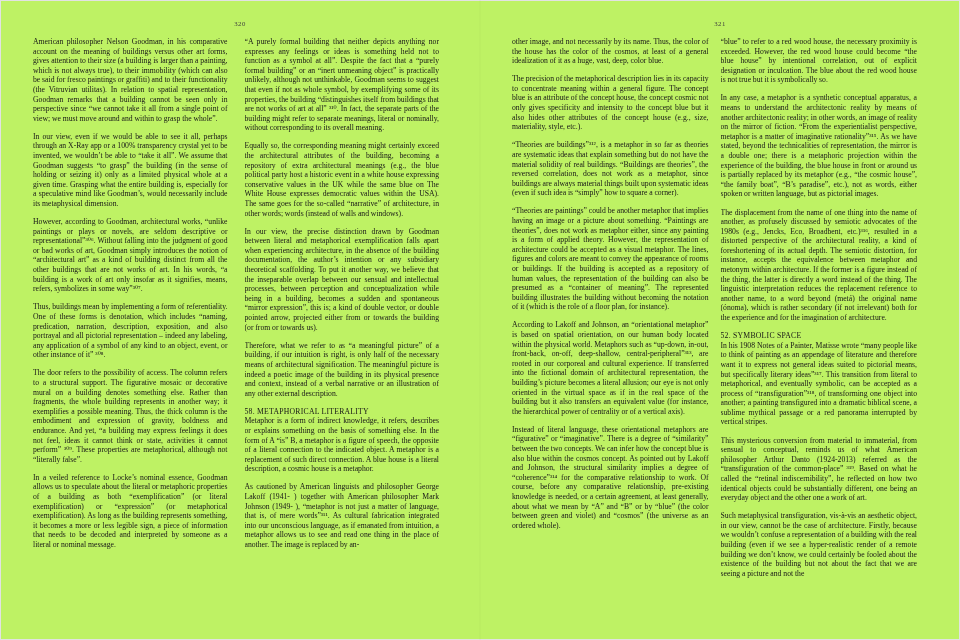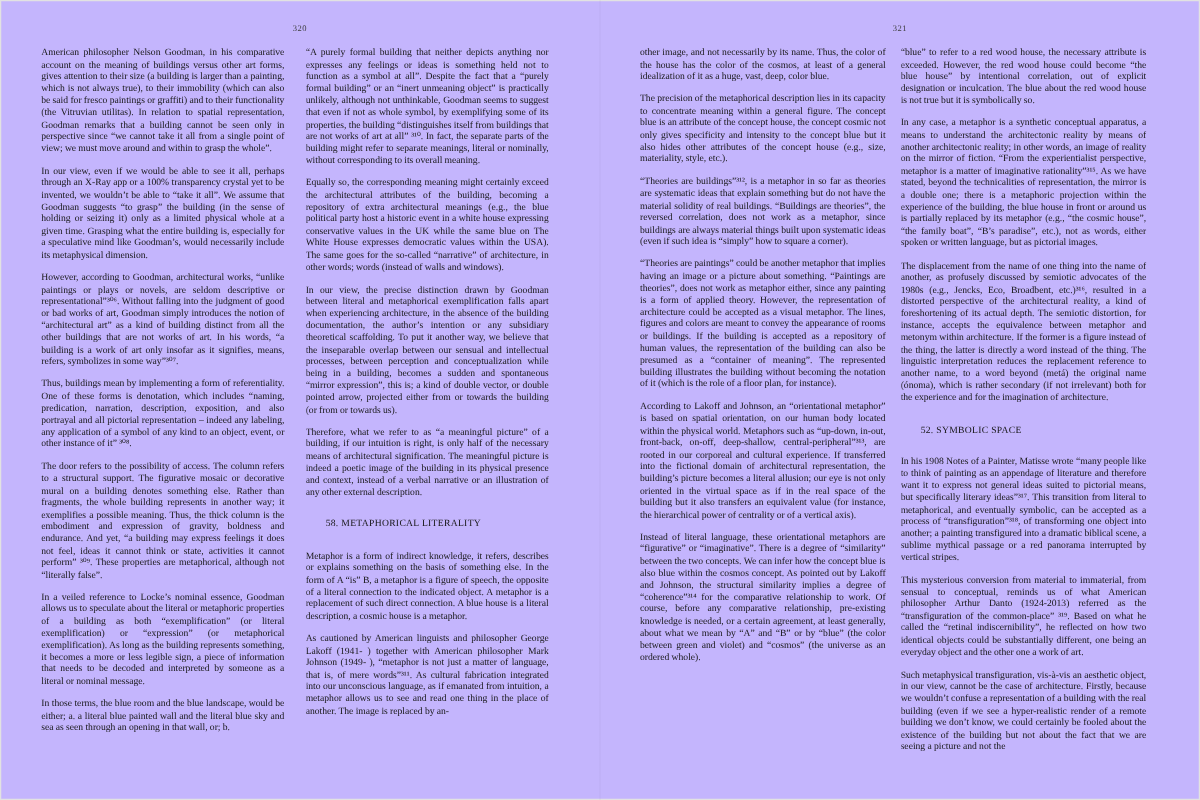--- a/index.html
+++ b/index.html
@@ -4,21 +4,21 @@
 <style>
   html, body {
     margin: 0;
     padding: 0;
     background: #ededed;
   }
   .spread {
     position: relative;
     width: 960px;
     height: 640px;
-    background: #c4b5fd;
+    background: #bef264;
     box-shadow: inset 0 0 0 1px #e2e2e2;
     font-family: "Liberation Serif", "DejaVu Serif", serif;
     color: #161616;
     overflow: hidden;
   }
   .spine {
     position: absolute;
     left: 479px;
     top: 0;
     width: 2px;
@@ -58,21 +58,21 @@
   .para {
     margin: 0 0 8.5px 0;
     font-size: 7.7px;
     line-height: 9.6px;
     text-align: justify;
     hyphens: auto;
     -webkit-hyphens: auto;
     word-spacing: -0.1px;
   }
   .heading {
-    margin: 16px;
+    margin: 0;
     font-size: 7.7px;
     line-height: 9.6px;
     font-weight: normal;
     letter-spacing: 0.25px;
   }
 </style>
 </head>
 <body>
 
 <div class="spread">
@@ -80,21 +80,20 @@
   <div class="page left">
     <div class="page-number">320</div>
     <div class="cols">
       <div class="col">
         <p class="para">American philosopher Nelson Goodman, in his comparative account on the meaning of buildings versus other art forms, gives attention to their size (a building is larger than a painting, which is not always true), to their immobility (which can also be said for fresco paintings or graffiti) and to their functionality (the Vitruvian utilitas). In relation to spatial representation, Goodman remarks that a building cannot be seen only in perspective since “we cannot take it all from a single point of view; we must move around and within to grasp the whole”.</p>
         <p class="para">In our view, even if we would be able to see it all, perhaps through an X-Ray app or a 100% transparency crystal yet to be invented, we wouldn’t be able to “take it all”. We assume that Goodman suggests “to grasp” the building (in the sense of holding or seizing it) only as a limited physical whole at a given time. Grasping what the entire building is, especially for a speculative mind like Goodman’s, would necessarily include its metaphysical dimension.</p>
         <p class="para">However, according to Goodman, architectural works, “unlike paintings or plays or novels, are seldom descriptive or representational”³⁰⁶. Without falling into the judgment of good or bad works of art, Goodman simply introduces the notion of “architectural art” as a kind of building distinct from all the other buildings that are not works of art. In his words, “a building is a work of art only insofar as it signifies, means, refers, symbolizes in some way”³⁰⁷.</p>
         <p class="para">Thus, buildings mean by implementing a form of referentiality. One of these forms is denotation, which includes “naming, predication, narration, description, exposition, and also portrayal and all pictorial representation – indeed any labeling, any application of a symbol of any kind to an object, event, or other instance of it” ³⁰⁸.</p>
         <p class="para">The door refers to the possibility of access. The column refers to a structural support. The figurative mosaic or decorative mural on a building denotes something else. Rather than fragments, the whole building represents in another way; it exemplifies a possible meaning. Thus, the thick column is the embodiment and expression of gravity, boldness and endurance. And yet, “a building may express feelings it does not feel, ideas it cannot think or state, activities it cannot perform” ³⁰⁹. These properties are metaphorical, although not “literally false”.</p>
         <p class="para">In a veiled reference to Locke’s nominal essence, Goodman allows us to speculate about the literal or metaphoric properties of a building as both “exemplification” (or literal exemplification) or “expression” (or metaphorical exemplification). As long as the building represents something, it becomes a more or less legible sign, a piece of information that needs to be decoded and interpreted by someone as a literal or nominal message.</p>
-        <p class="para">In those terms, the blue room and the blue landscape, would be either; a. a literal blue painted wall and the literal blue sky and sea as seen through an opening in that wall, or; b.</p>
       </div>
       <div class="col">
         <p class="para">“A purely formal building that neither depicts anything nor expresses any feelings or ideas is something held not to function as a symbol at all”. Despite the fact that a “purely formal building” or an “inert unmeaning object” is practically unlikely, although not unthinkable, Goodman seems to suggest that even if not as whole symbol, by exemplifying some of its properties, the building “distinguishes itself from buildings that are not works of art at all” ³¹⁰. In fact, the separate parts of the building might refer to separate meanings, literal or nominally, without corresponding to its overall meaning.</p>
         <p class="para">Equally so, the corresponding meaning might certainly exceed the architectural attributes of the building, becoming a repository of extra architectural meanings (e.g., the blue political party host a historic event in a white house expressing conservative values in the UK while the same blue on The White House expresses democratic values within the USA). The same goes for the so-called “narrative” of architecture, in other words; words (instead of walls and windows).</p>
         <p class="para">In our view, the precise distinction drawn by Goodman between literal and metaphorical exemplification falls apart when experiencing architecture, in the absence of the building documentation, the author’s intention or any subsidiary theoretical scaffolding. To put it another way, we believe that the inseparable overlap between our sensual and intellectual processes, between perception and conceptualization while being in a building, becomes a sudden and spontaneous “mirror expression”, this is; a kind of double vector, or double pointed arrow, projected either from or towards the building (or from or towards us).</p>
         <p class="para">Therefore, what we refer to as “a meaningful picture” of a building, if our intuition is right, is only half of the necessary means of architectural signification. The meaningful picture is indeed a poetic image of the building in its physical presence and context, instead of a verbal narrative or an illustration of any other external description.</p>
         <h2 class="heading">58. METAPHORICAL LITERALITY</h2>
         <p class="para">Metaphor is a form of indirect knowledge, it refers, describes or explains something on the basis of something else. In the form of A “is” B, a metaphor is a figure of speech, the opposite of a literal connection to the indicated object. A metaphor is a replacement of such direct connection. A blue house is a literal description, a cosmic house is a metaphor.</p>
         <p class="para">As cautioned by American linguists and philosopher George Lakoff (1941- ) together with American philosopher Mark Johnson (1949- ), “metaphor is not just a matter of language, that is, of mere words”³¹¹. As cultural fabrication integrated into our unconscious language, as if emanated from intuition, a metaphor allows us to see and read one thing in the place of another. The image is replaced by an-</p>
       </div>
@@ -106,21 +105,21 @@
     <div class="cols">
       <div class="col">
         <p class="para">other image, and not necessarily by its name. Thus, the color of the house has the color of the cosmos, at least of a general idealization of it as a huge, vast, deep, color blue.</p>
         <p class="para">The precision of the metaphorical description lies in its capacity to concentrate meaning within a general figure. The concept blue is an attribute of the concept house, the concept cosmic not only gives specificity and intensity to the concept blue but it also hides other attributes of the concept house (e.g., size, materiality, style, etc.).</p>
         <p class="para">“Theories are buildings”³¹², is a metaphor in so far as theories are systematic ideas that explain something but do not have the material solidity of real buildings. “Buildings are theories”, the reversed correlation, does not work as a metaphor, since buildings are always material things built upon systematic ideas (even if such idea is “simply” how to square a corner).</p>
         <p class="para">“Theories are paintings” could be another metaphor that implies having an image or a picture about something. “Paintings are theories”, does not work as metaphor either, since any painting is a form of applied theory. However, the representation of architecture could be accepted as a visual metaphor. The lines, figures and colors are meant to convey the appearance of rooms or buildings. If the building is accepted as a repository of human values, the representation of the building can also be presumed as a “container of meaning”. The represented building illustrates the building without becoming the notation of it (which is the role of a floor plan, for instance).</p>
         <p class="para">According to Lakoff and Johnson, an “orientational metaphor” is based on spatial orientation, on our human body located within the physical world. Metaphors such as “up-down, in-out, front-back, on-off, deep-shallow, central-peripheral”³¹³, are rooted in our corporeal and cultural experience. If transferred into the fictional domain of architectural representation, the building’s picture becomes a literal allusion; our eye is not only oriented in the virtual space as if in the real space of the building but it also transfers an equivalent value (for instance, the hierarchical power of centrality or of a vertical axis).</p>
         <p class="para">Instead of literal language, these orientational metaphors are “figurative” or “imaginative”. There is a degree of “similarity” between the two concepts. We can infer how the concept blue is also blue within the cosmos concept. As pointed out by Lakoff and Johnson, the structural similarity implies a degree of “coherence”³¹⁴ for the comparative relationship to work. Of course, before any comparative relationship, pre-existing knowledge is needed, or a certain agreement, at least generally, about what we mean by “A” and “B” or by “blue” (the color between green and violet) and “cosmos” (the universe as an ordered whole).</p>
       </div>
       <div class="col">
-        <p class="para">“blue” to refer to a red wood house, the necessary attribute is exceeded. However, the red wood house could become “the blue house” by intentional correlation, out of explicit designation or inculcation. The blue about the red wood house is not true but it is symbolically so.</p>
+        <p class="para">“blue” to refer to a red wood house, the necessary proximity is exceeded. However, the red wood house could become “the blue house” by intentional correlation, out of explicit designation or inculcation. The blue about the red wood house is not true but it is symbolically so.</p>
         <p class="para">In any case, a metaphor is a synthetic conceptual apparatus, a means to understand the architectonic reality by means of another architectonic reality; in other words, an image of reality on the mirror of fiction. “From the experientialist perspective, metaphor is a matter of imaginative rationality”³¹⁵. As we have stated, beyond the technicalities of representation, the mirror is a double one; there is a metaphoric projection within the experience of the building, the blue house in front or around us is partially replaced by its metaphor (e.g., “the cosmic house”, “the family boat”, “B’s paradise”, etc.), not as words, either spoken or written language, but as pictorial images.</p>
         <p class="para">The displacement from the name of one thing into the name of another, as profusely discussed by semiotic advocates of the 1980s (e.g., Jencks, Eco, Broadbent, etc.)³¹⁶, resulted in a distorted perspective of the architectural reality, a kind of foreshortening of its actual depth. The semiotic distortion, for instance, accepts the equivalence between metaphor and metonym within architecture. If the former is a figure instead of the thing, the latter is directly a word instead of the thing. The linguistic interpretation reduces the replacement reference to another name, to a word beyond (metá) the original name (ónoma), which is rather secondary (if not irrelevant) both for the experience and for the imagination of architecture.</p>
         <h2 class="heading">52. SYMBOLIC SPACE</h2>
         <p class="para">In his 1908 Notes of a Painter, Matisse wrote “many people like to think of painting as an appendage of literature and therefore want it to express not general ideas suited to pictorial means, but specifically literary ideas”³¹⁷. This transition from literal to metaphorical, and eventually symbolic, can be accepted as a process of “transfiguration”³¹⁸, of transforming one object into another; a painting transfigured into a dramatic biblical scene, a sublime mythical passage or a red panorama interrupted by vertical stripes.</p>
         <p class="para">This mysterious conversion from material to immaterial, from sensual to conceptual, reminds us of what American philosopher Arthur Danto (1924-2013) referred as the “transfiguration of the common-place” ³¹⁹. Based on what he called the “retinal indiscernibility”, he reflected on how two identical objects could be substantially different, one being an everyday object and the other one a work of art.</p>
         <p class="para">Such metaphysical transfiguration, vis-à-vis an aesthetic object, in our view, cannot be the case of architecture. Firstly, because we wouldn’t confuse a representation of a building with the real building (even if we see a hyper-realistic render of a remote building we don’t know, we could certainly be fooled about the existence of the building but not about the fact that we are seeing a picture and not the</p>
       </div>
     </div>
   </div>
 

